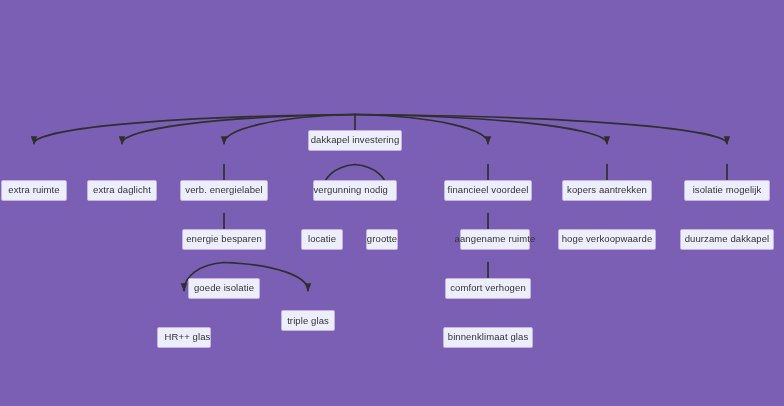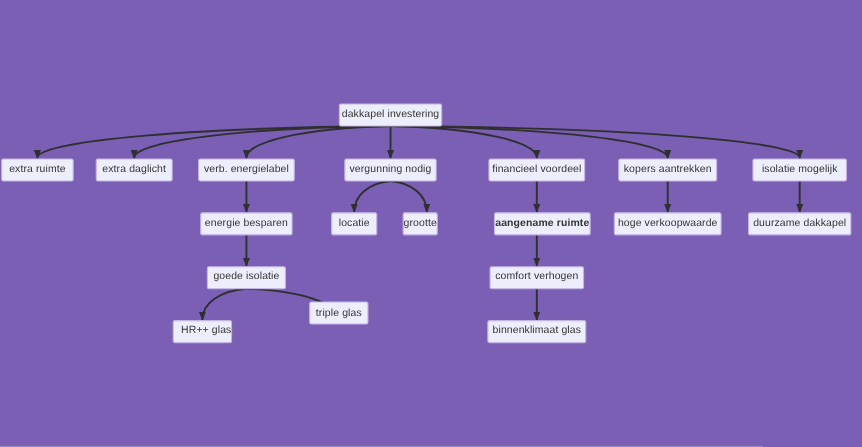--- a/index.html
+++ b/index.html
@@ -38,20 +38,21 @@
     font-size: 9.5px;
     line-height: 1;
     letter-spacing: 0.1px;
     display: flex;
     align-items: center;
     justify-content: center;
     white-space: nowrap;
     height: 21px;
     padding: 0 8px;
     z-index: 2;
+    margin-top: 36px;
   }
 </style>
 </head>
 <body>
 
 <div id="canvas">
   <svg id="edge-layer" viewBox="0 0 784 406">
       <defs>
         <marker id="arrow" viewBox="0 0 10 10" refX="8.5" refY="5" markerWidth="5" markerHeight="5" orient="auto-start-reverse" markerUnits="strokeWidth">
           <path d="M 0 1.2 L 10 5 L 0 8.8 z" fill="#2f2f2f"></path>
@@ -82,42 +83,42 @@
       </div>
       <div class="node" style="left: 1px; top: 143.5px; width: 66px;">
         <span>extra ruimte</span>
       </div>
       <div class="node" style="left: 87px; top: 143.5px; width: 70px;">
         <span>extra daglicht</span>
       </div>
       <div class="node" style="left: 180px; top: 143.5px; width: 88px;">
         <span>verb. energielabel</span>
       </div>
-      <div class="node" style="left: 313px; top: 143.5px; width: 84px;">
+      <div class="node" style="left: 313px; top: 143.5px; width: 84px; justify-content: flex-end;">
         <span>vergunning nodig</span>
       </div>
       <div class="node" style="left: 444px; top: 143.5px; width: 88px;">
         <span>financieel voordeel</span>
       </div>
       <div class="node" style="left: 562px; top: 143.5px; width: 90px; text-align: right;">
         <span>kopers aantrekken</span>
       </div>
       <div class="node" style="left: 684px; top: 143.5px; width: 86px;">
         <span>isolatie mogelijk</span>
       </div>
       <div class="node" style="left: 182px; top: 192.5px; width: 84px; text-align: center;">
         <span>energie besparen</span>
       </div>
       <div class="node" style="left: 301px; top: 192.5px; width: 42px;">
         <span>locatie</span>
       </div>
       <div class="node" style="left: 366px; top: 192.5px; width: 32px;">
         <span>grootte</span>
       </div>
-      <div class="node" style="left: 449px; top: 192.5px; width: 88px; font-weight: bold;">
+      <div class="node" style="left: 460px; top: 192.5px; width: 70px;">
         <span>aangename ruimte</span>
       </div>
       <div class="node" style="left: 558px; top: 192.5px; width: 98px;">
         <span>hoge verkoopwaarde</span>
       </div>
       <div class="node" style="left: 680px; top: 192.5px; width: 94px;">
         <span>duurzame dakkapel</span>
       </div>
       <div class="node" style="left: 188px; top: 241.5px; width: 72px;">
         <span>goede isolatie</span>

